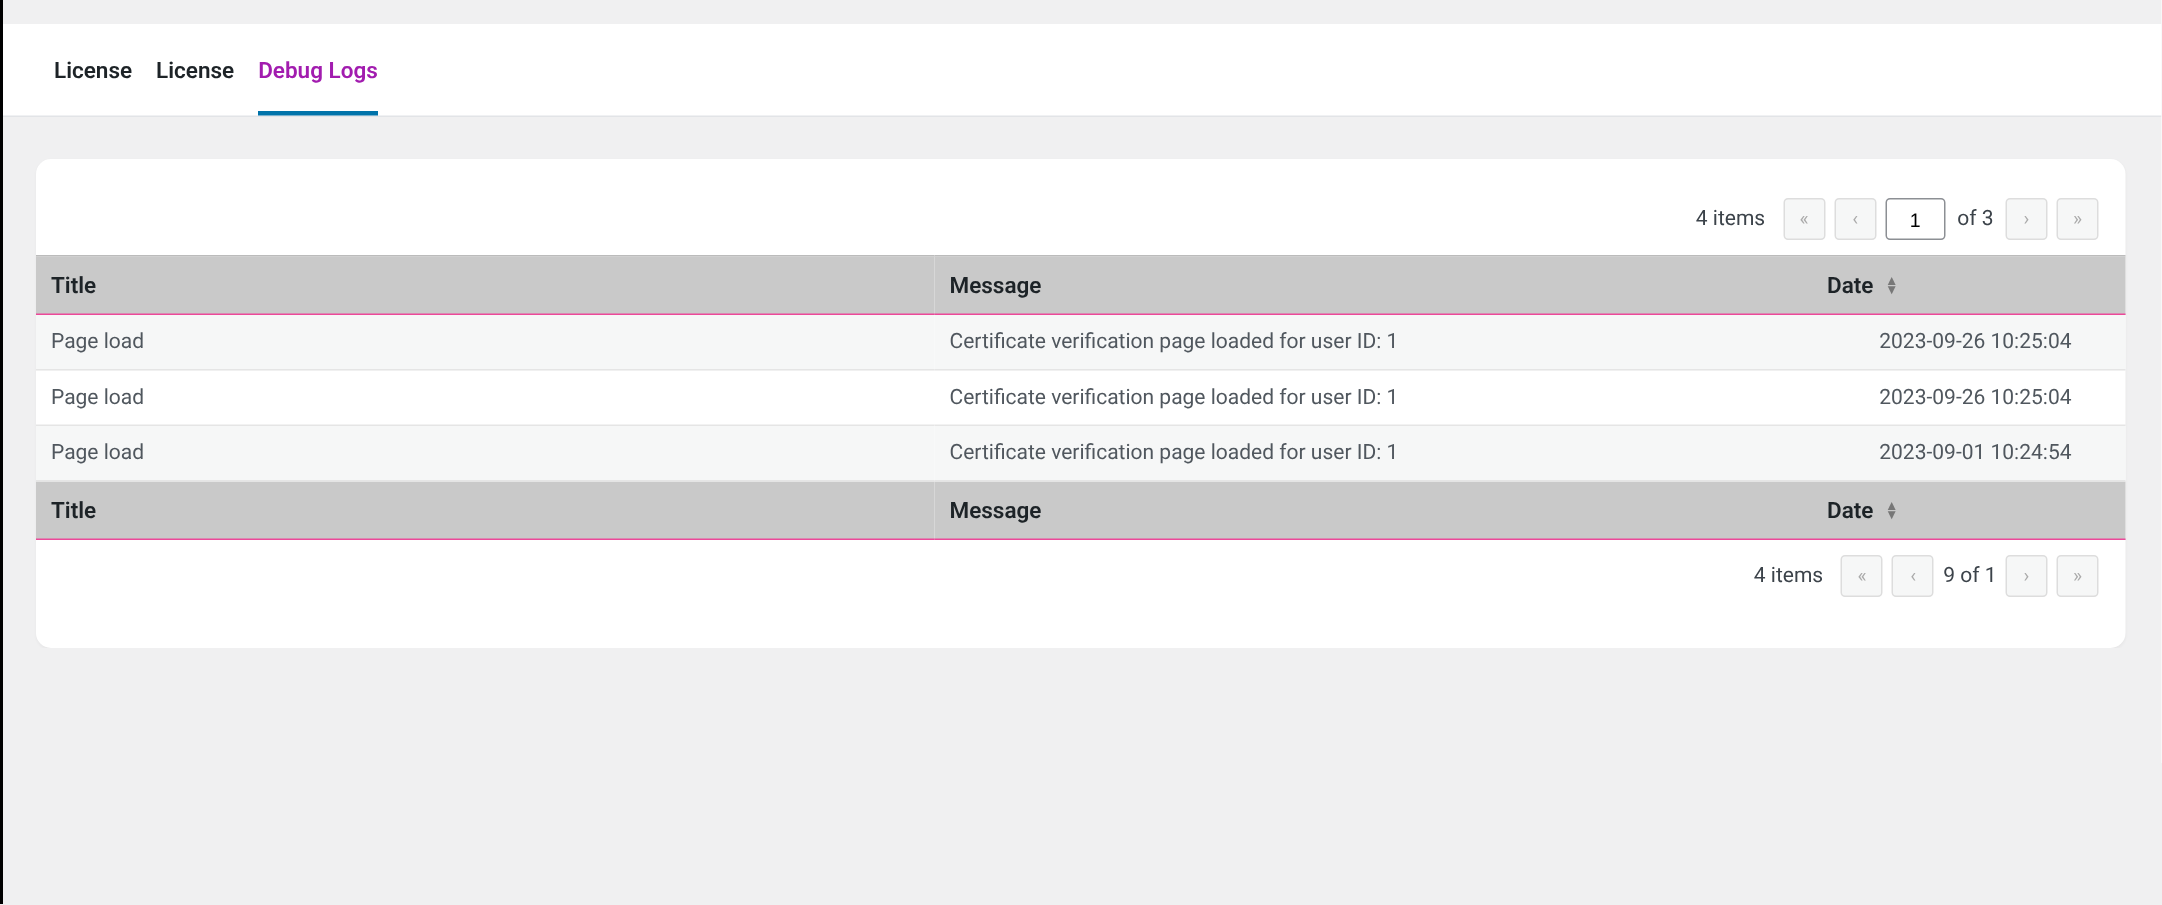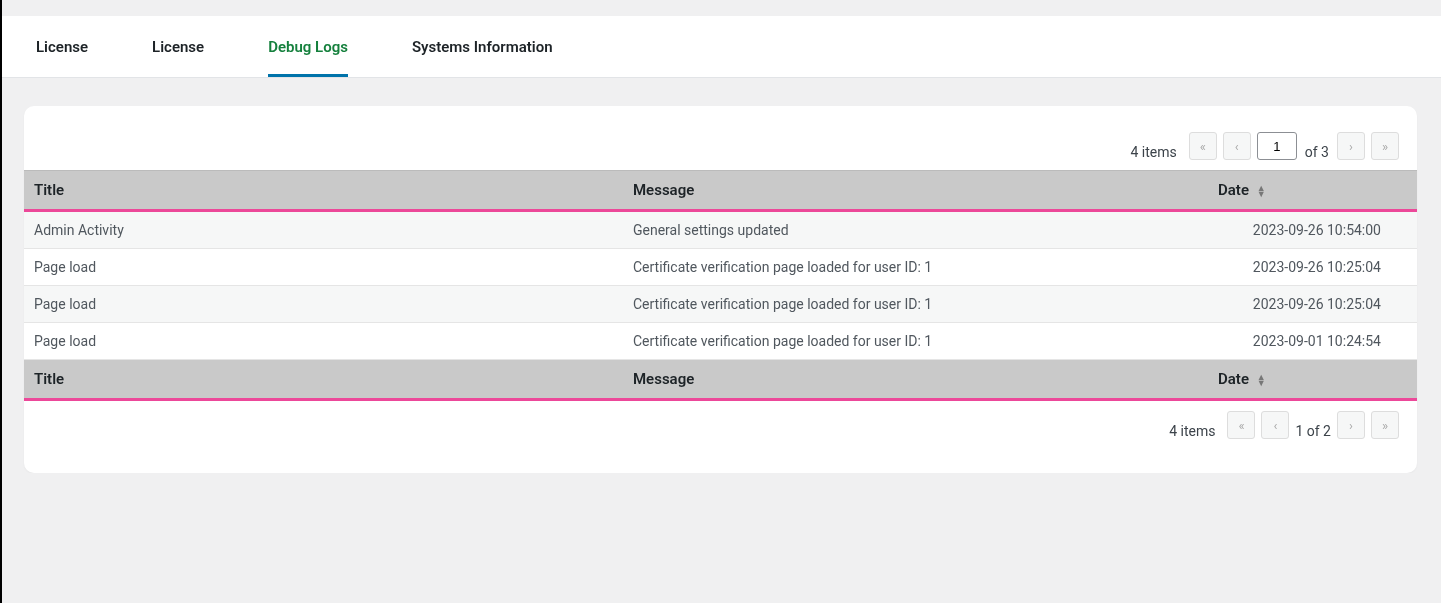--- a/index.html
+++ b/index.html
@@ -16,47 +16,47 @@
       background: #000;
     }
     .tabs-wrap {
       background: #fff;
       margin: 16px 0 0 0;
       padding: 0;
       border-bottom: 1px solid #e2e4e7;
     }
     .tabs {
       display: flex;
-      gap: 64px;
+      gap: 16px;
       padding: 22px 36px 0 36px;
       font-size: 15px;
       font-weight: 600;
       align-items: flex-end;
     }
     .tab {
       color: #1d2327;
       padding-bottom: 18px;
       cursor: pointer;
       border-bottom: 3px solid transparent;
     }
     .tab.active {
-      color: #15803d;
+      color: #a21caf;
       border-bottom: 3px solid #0073aa;
     }
     .panel {
       background: #fff;
       margin: 28px 24px 0 24px;
       border-radius: 10px;
       padding: 16px 0 24px 0;
       box-shadow: 0 1px 2px rgba(0,0,0,0.04);
     }
     .pager {
       display: flex;
       justify-content: flex-end;
-      align-items: flex-end;
+      align-items: center;
       gap: 6px;
       padding: 10px 18px;
       color: #3c434a;
       font-size: 14px;
     }
     .pager .count { margin-right: 6px; }
     .pbtn {
       display: inline-flex;
       align-items: center;
       justify-content: center;
@@ -87,21 +87,21 @@
       table-layout: fixed;
     }
     .logs thead th, .logs tfoot th {
       background: #c9c9c9;
       text-align: left;
       font-weight: 600;
       font-size: 15px;
       color: #1d2327;
       padding: 10px 10px;
       border-top: 1px solid #bbb;
-      border-bottom: 3px solid #ec4899;
+      border-bottom: 1px solid #ec4899;
     }
     .col-title { width: 43%; }
     .col-msg { width: 42%; }
     .col-date { width: 15%; text-align: left; }
     .logs tbody td {
       padding: 10px 10px;
       font-size: 14px;
       color: #50575e;
       border-bottom: 1px solid #e5e5e5;
     }
@@ -119,21 +119,20 @@
   </style>
 </head>
 <body>
 <div class="vline"></div>
 
 <div class="tabs-wrap">
   <div class="tabs">
     <div class="tab">License</div>
     <div class="tab">License</div>
     <div class="tab active">Debug Logs</div>
-    <div class="tab">Systems Information</div>
   </div>
 </div>
 
 <div class="panel">
 
   <div class="pager">
     <span class="count">4 items</span>
     <span class="pbtn">«</span>
     <span class="pbtn">‹</span>
     <input class="pnum" value="1" style="">
@@ -156,25 +155,20 @@
           <span>Date</span>
           <span class="sort-icons">
             <span>▲</span>
               <span>▼</span>
           </span>
         </th>
       </tr>
     </thead>
     <tbody>
       <tr>
-        <td>Admin Activity</td>
-        <td>General settings updated</td>
-        <td class="col-date-cell">2023-09-26 10:54:00</td>
-      </tr>
-      <tr>
         <td>Page load</td>
         <td>Certificate verification page loaded for user ID: 1</td>
         <td class="col-date-cell">2023-09-26 10:25:04</td>
       </tr>
       <tr>
         <td>Page load</td>
         <td>Certificate verification page loaded for user ID: 1</td>
         <td class="col-date-cell">2023-09-26 10:25:04</td>
       </tr>
       <tr>
@@ -195,18 +189,18 @@
           </span>
         </th>
       </tr>
     </tfoot>
   </table>
 
   <div class="pager">
     <span class="count">4 items</span>
     <span class="pbtn">«</span>
     <span class="pbtn">‹</span>
-    <span class="of-text">1 of 2</span>
+    <span class="of-text">9 of 1</span>
     <span class="pbtn">›</span>
     <span class="pbtn">»</span>
   </div>
 
 </div>
 
 </body></html>

